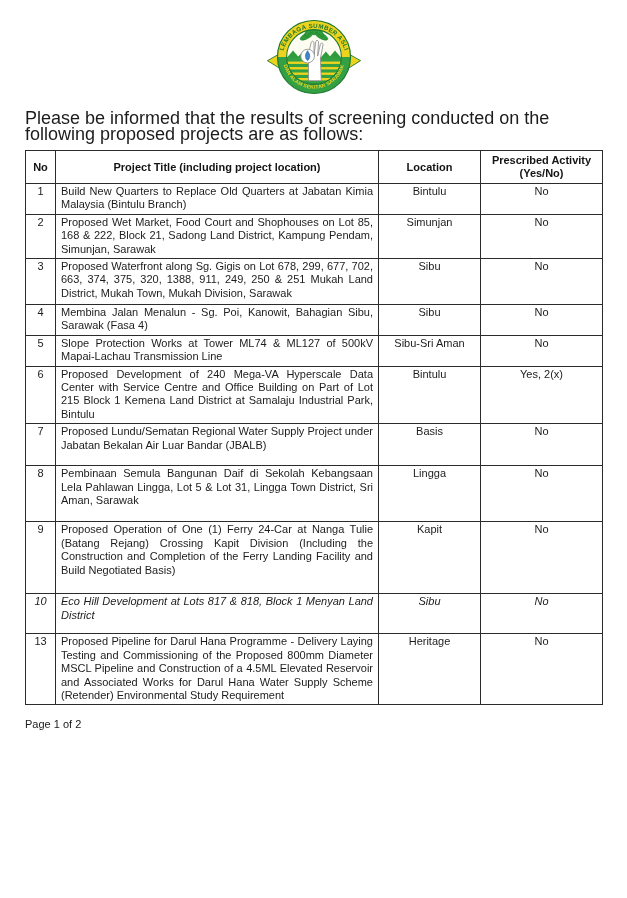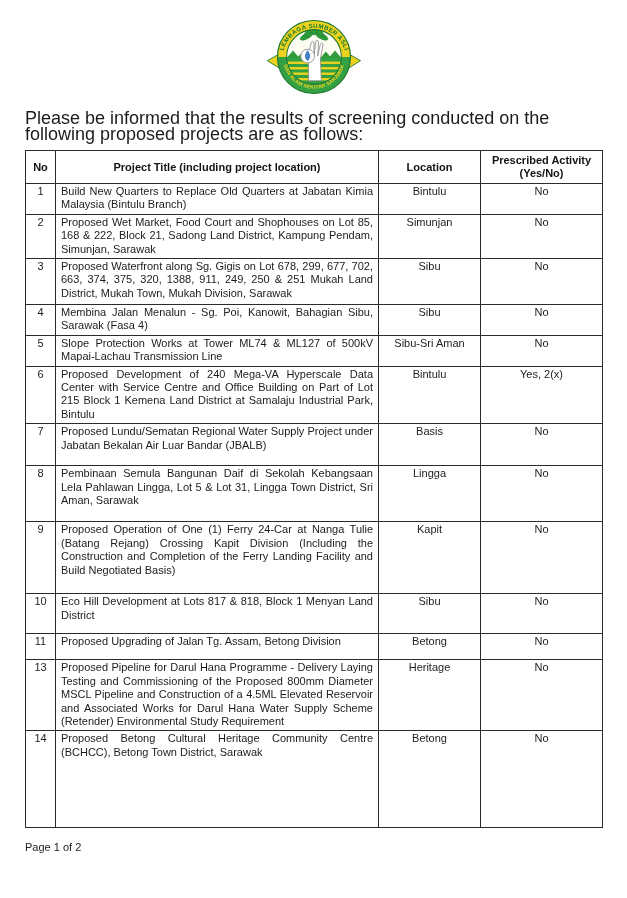--- a/index.html
+++ b/index.html
@@ -70,21 +70,21 @@
   
   tbody tr:nth-child(1)  td { height:30px; }
   tbody tr:nth-child(2)  td { height:44px; }
   tbody tr:nth-child(3)  td { height:46px; }
   tbody tr:nth-child(4)  td { height:28px; }
   tbody tr:nth-child(5)  td { height:28px; }
   tbody tr:nth-child(6)  td { height:55px; }
   tbody tr:nth-child(7)  td { height:42px; }
   tbody tr:nth-child(8)  td { height:56px; }
   tbody tr:nth-child(9)  td { height:72px; }
-  tbody tr:nth-child(10) td { height:40px; }
+  tbody tr:nth-child(10) td { height:40px;font-style:italic; }
   tbody tr:nth-child(11) td { height:26px; }
   tbody tr:nth-child(12) td { height:31px; }
   tbody tr:nth-child(13) td { height:97px; }
   tbody tr:nth-child(14) td { height:29px; }
 
   
   .page-footer {
     margin-top:13px;
     text-align:left;
     font-size:11px;
@@ -227,35 +227,23 @@
           <td class="col-loc">Kapit</td>
           <td class="col-act">No</td>
         </tr>
         <tr>
           <td class="col-no">10</td>
           <td class="col-title">Eco Hill Development at Lots 817 &amp; 818, Block 1 Menyan Land District</td>
           <td class="col-loc">Sibu</td>
           <td class="col-act">No</td>
         </tr>
         <tr>
-          <td class="col-no">11</td>
-          <td class="col-title">Proposed Upgrading of Jalan Tg. Assam, Betong Division</td>
-          <td class="col-loc">Betong</td>
-          <td class="col-act">No</td>
-        </tr>
-        <tr>
           <td class="col-no">13</td>
           <td class="col-title">Proposed Pipeline for Darul Hana Programme - Delivery Laying Testing and Commissioning of the Proposed 800mm Diameter MSCL Pipeline and Construction of a 4.5ML Elevated Reservoir and Associated Works for Darul Hana Water Supply Scheme (Retender) Environmental Study Requirement</td>
           <td class="col-loc">Heritage</td>
           <td class="col-act">No</td>
         </tr>
-        <tr>
-          <td class="col-no">14</td>
-          <td class="col-title">Proposed Betong Cultural Heritage Community Centre (BCHCC), Betong Town District, Sarawak</td>
-          <td class="col-loc">Betong</td>
-          <td class="col-act">No</td>
-        </tr>
       </tbody>
   </table>
 
   <div class="page-footer">Page 1 of 2</div>
 
 </div>
 
 </body></html>

